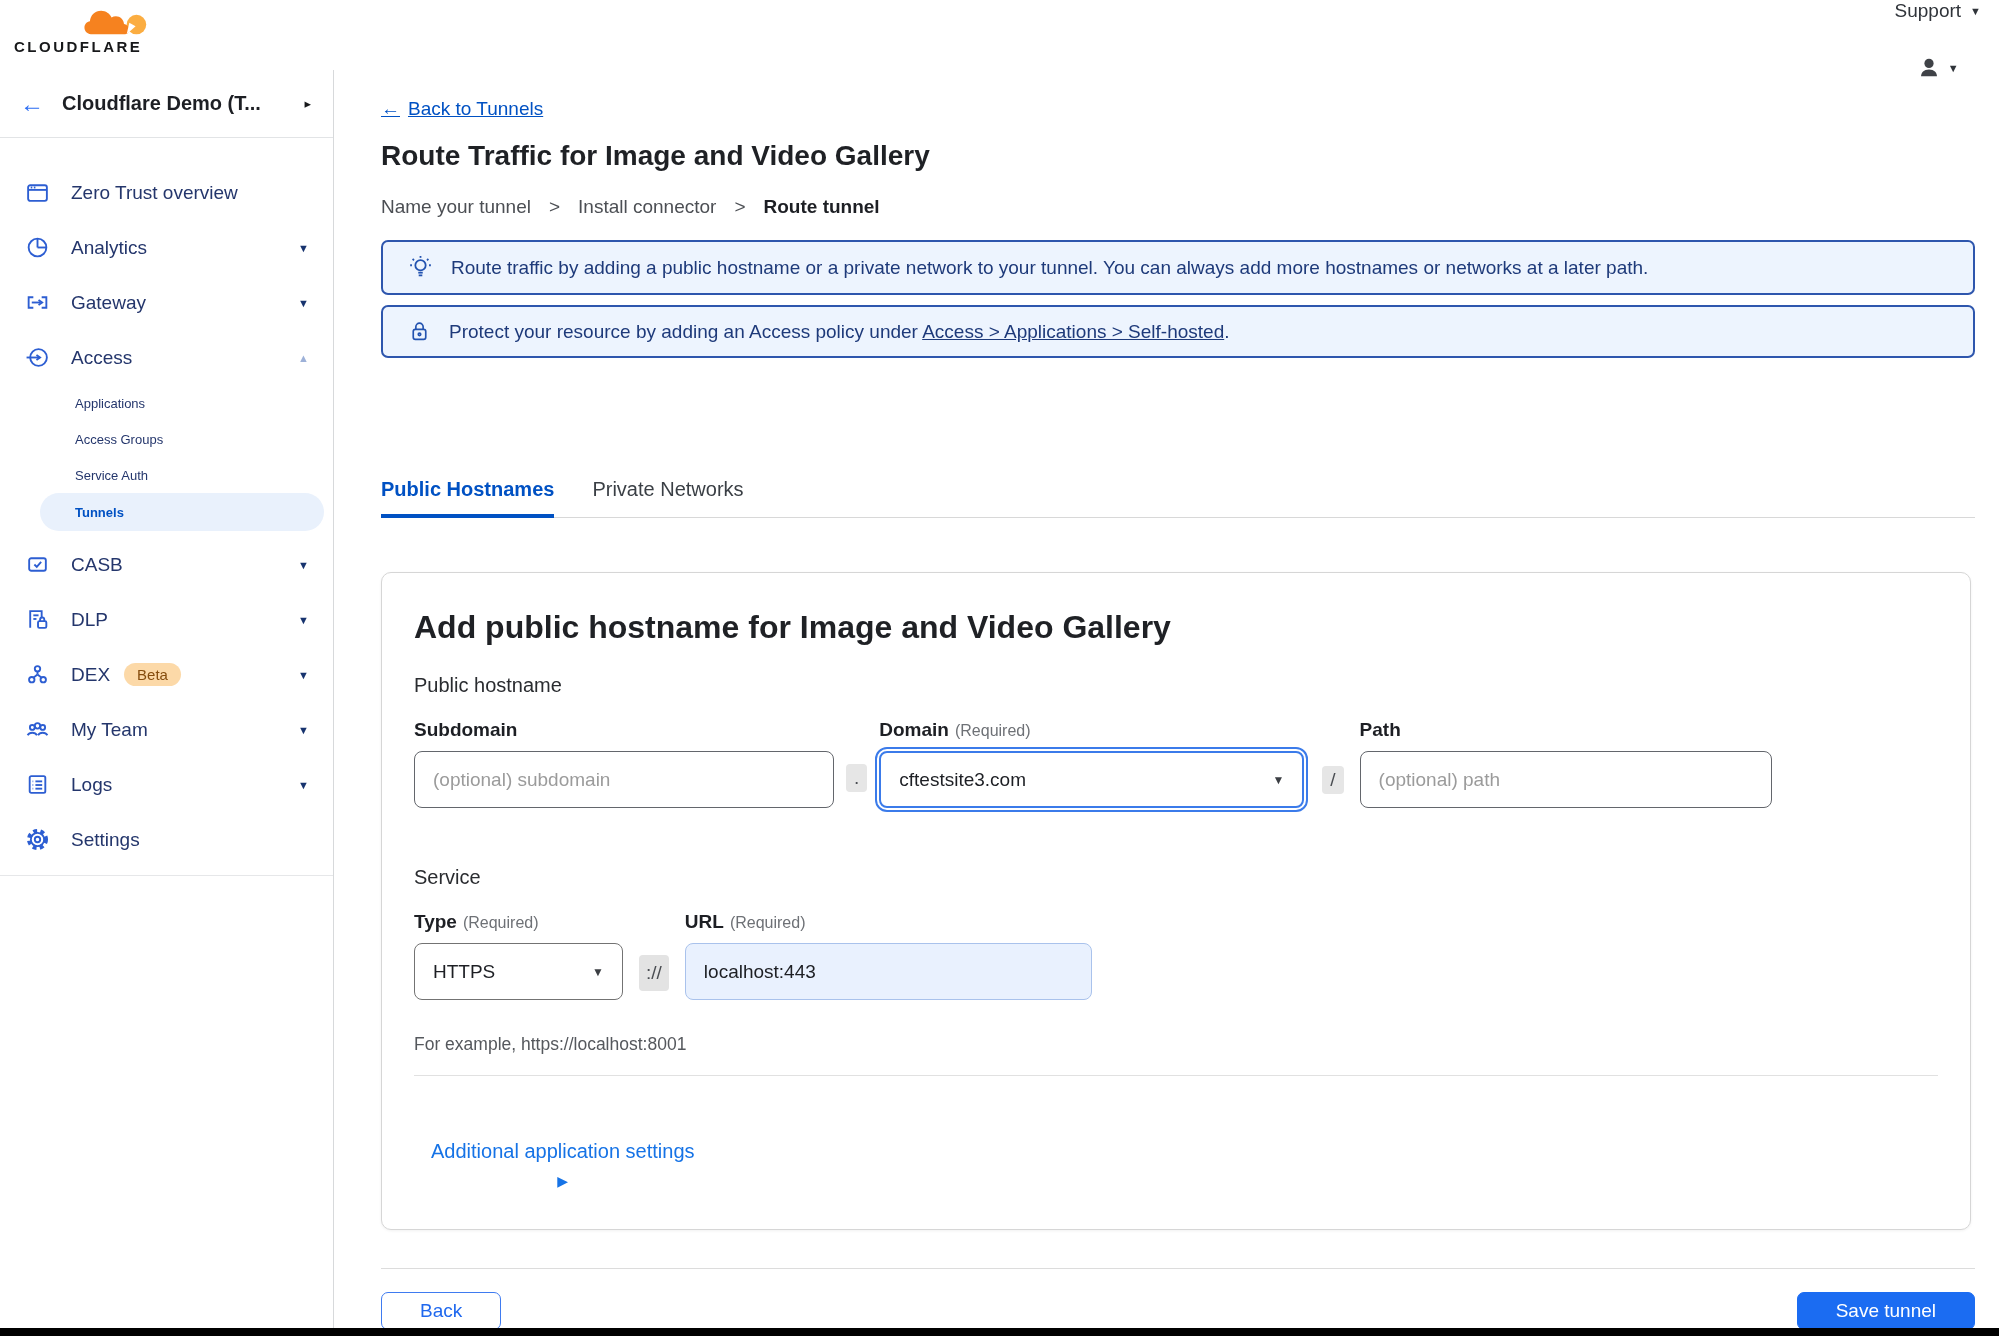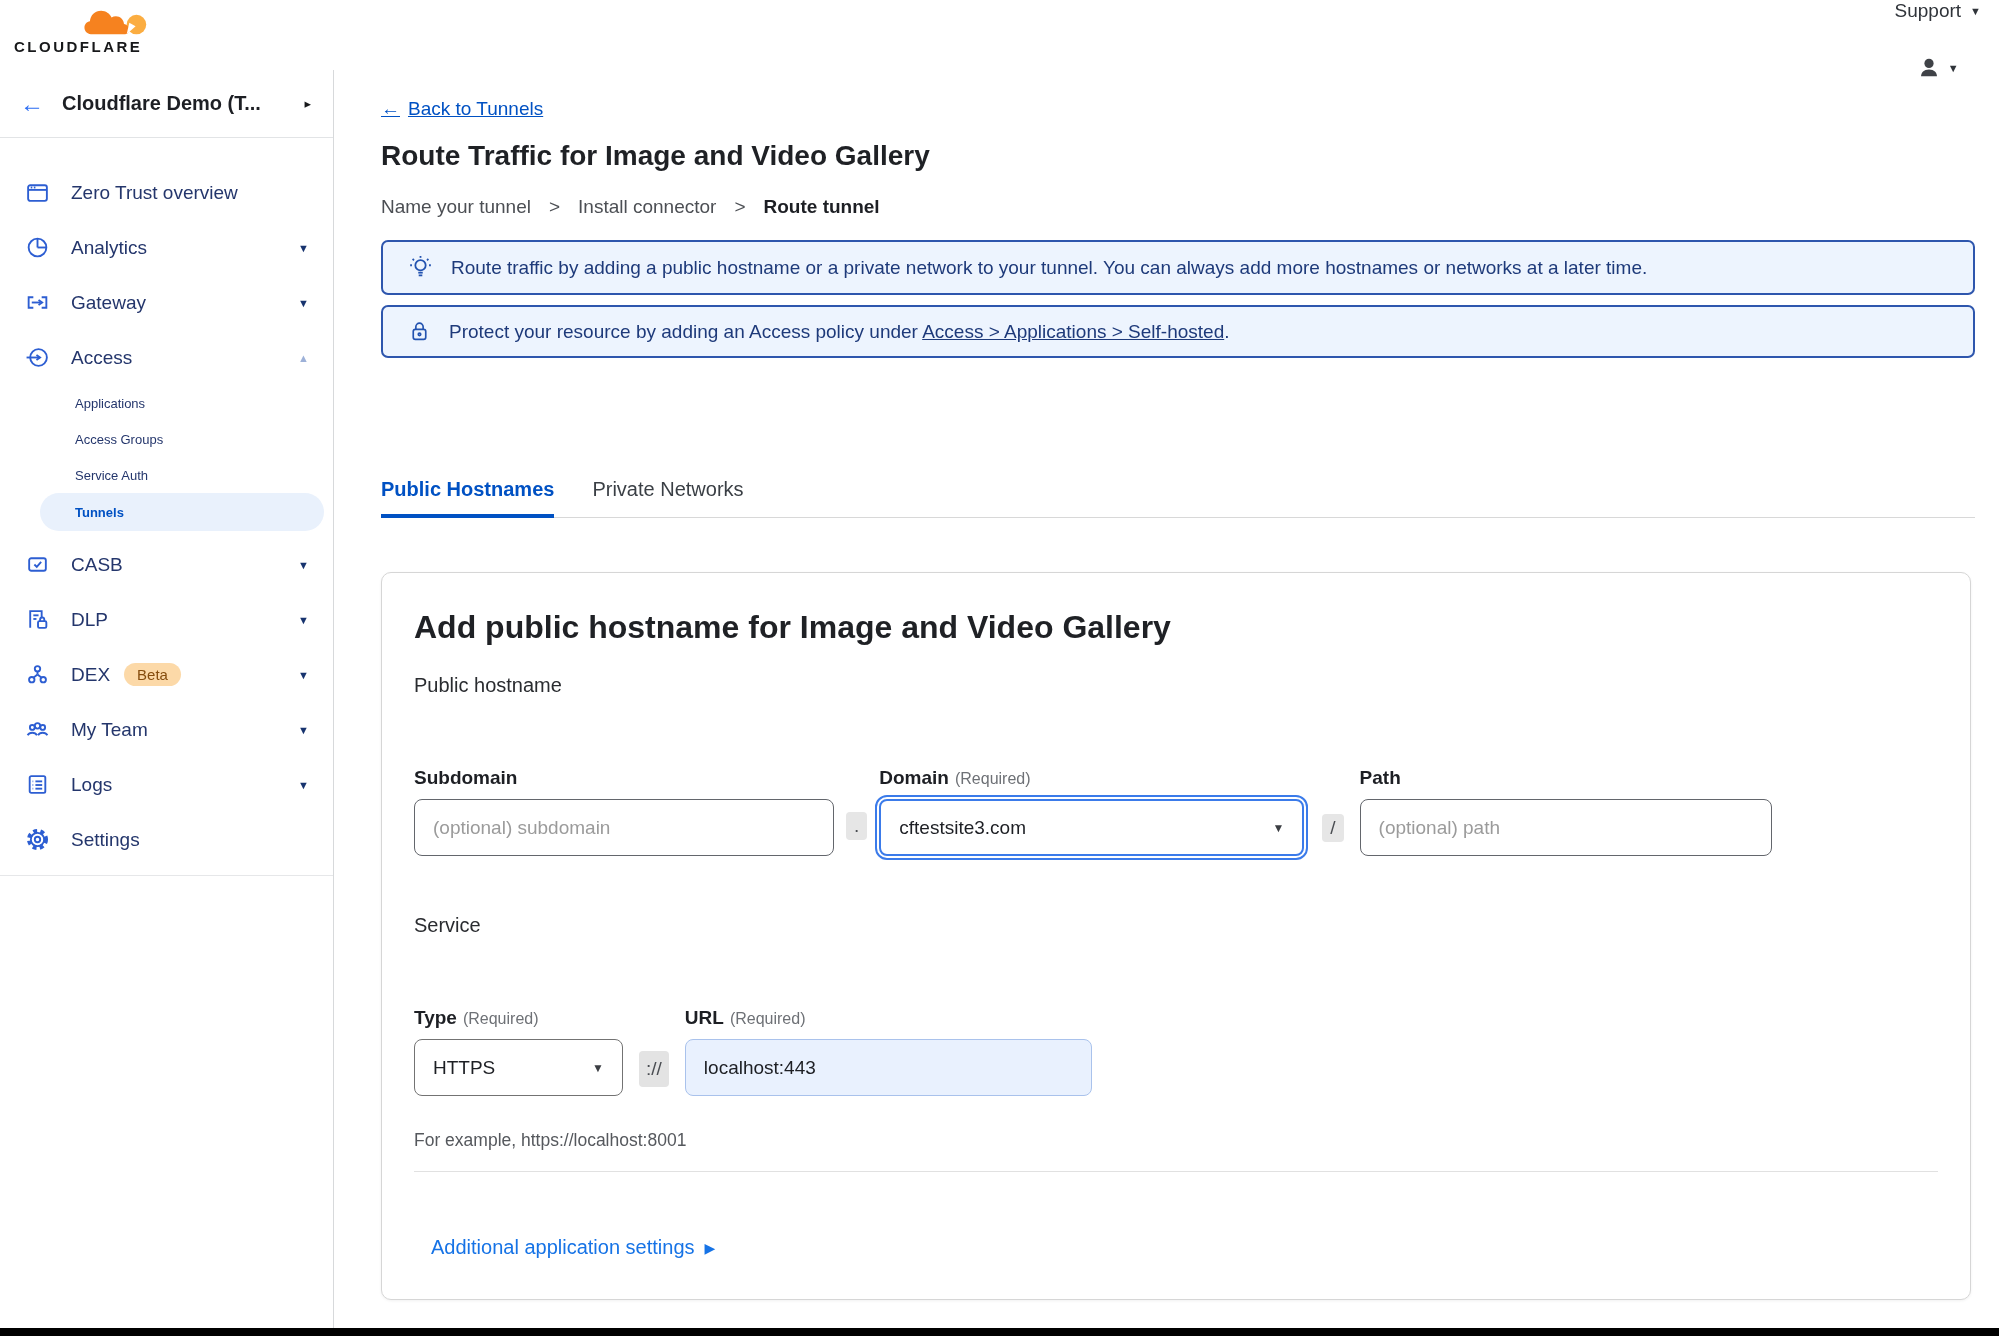--- a/index.html
+++ b/index.html
@@ -50,34 +50,34 @@
 
   .tabs { margin-top:120px; display:flex; gap:38px; border-bottom:1px solid #d8d8d8; }
   .tab { padding-bottom:13px; font-size:20px; color:#3a3f45; cursor:pointer; border-bottom:4px solid transparent; margin-bottom:-1px; }
   .tab.active { color:#0051c3; font-weight:700; border-bottom-color:#0051c3; }
 
   .card { margin-top:54px; width:1590px; min-height:648px; background:#fff; border:1px solid #d6d6d6; border-radius:10px;
           box-shadow:0 1px 3px rgba(0,0,0,.06); padding:36px 32px 0 32px; }
   .card-title { font-size:32px; font-weight:700; color:#1f2125; }
   .group-label { margin-top:28px; font-size:20px; color:#2a2c30; }
   .field-row { margin-top:22px; display:flex; align-items:flex-end; }
-  .field-col .field-label { font-size:19px; font-weight:700; color:#1d1f24; margin-bottom:10px;margin-top:48px; }
+  .field-col .field-label { font-size:19px; font-weight:700; color:#1d1f24; margin-bottom:10px; }
   .req { font-size:16px; font-weight:400; color:#6e7176; margin-left:6px; }
   .tb { height:57px; border:1px solid #63666c; border-radius:8px; font-size:19px; color:#1d1f24; padding:0 18px; background:#fff; width:100%; font-family:inherit; }
   .tb::placeholder { color:#9b9b9b; }
   .sep-box { background:#e6e6e6; color:#4a4d52; border-radius:4px; font-size:19px; padding:3px 8px; margin:0 12px 16px 12px; }
   .sep-box.scheme { background:#e3e3e3; padding:7px 7px; margin:0 16px 9px 16px; }
   .select { height:57px; border-radius:8px; border:1px solid #737373; background:#fff; display:flex; align-items:center;
             justify-content:space-between; padding:0 18px; font-size:19px; color:#1d1f24; cursor:pointer; }
   .select .sel-caret { font-size:12px; color:#3b3e43; }
   .select.focused { border:2px solid #3b7bea; outline:2px solid #3b7bea; outline-offset:2px; }
   .url-input { background:#e9f1fe; border:1px solid #a9c2ec; }
   .example { margin-top:34px; font-size:17.5px; color:#55585d; }
   .card-divider { margin-top:20px; border-top:1px solid #e1e1e1; }
-  .add-settings { margin-top:64px; margin-left:17px; display:inline-flex; align-items:center; gap:10px; color:#1673e6; font-size:20px; cursor:pointer; padding-bottom:40px; }
+  .add-settings { margin-top:64px; margin-left:17px; display:inline-flex; align-items:center; gap:10px; color:#1673e6; font-size:20px; cursor:pointer; padding-bottom:40px;flex-direction:column; }
   .add-settings .tri { font-size:14px; }
 
   .footer-divider { margin-top:38px; width:1594px; border-top:1px solid #dcdcdc; }
   .footer-row { margin-top:23px; width:1594px; display:flex; justify-content:space-between; }
   .btn { height:38px; border-radius:7px; font-size:19px; display:inline-flex; align-items:center; justify-content:center; cursor:pointer; font-family:inherit; }
   .btn-back { background:#fff; border:1px solid #3f7bf0; color:#1f68ee; padding:0 38px; }
   .btn-save { background:#1b6cf2; border:1px solid #1b6cf2; color:#fff; padding:0 38px; }
 
   .black-bar { position:absolute; left:0; right:0; bottom:0; height:8px; background:#000; }
 
@@ -298,21 +298,21 @@
             <circle cx="12" cy="10" r="4.6"></circle>
             <line x1="10" y1="16.6" x2="14" y2="16.6"></line>
               <line x1="10.4" y1="19" x2="13.6" y2="19"></line>
             <line x1="12" y1="1.8" x2="12" y2="3.4"></line>
               <line x1="5" y1="4.4" x2="6.2" y2="5.6"></line>
               <line x1="19" y1="4.4" x2="17.8" y2="5.6"></line>
             <line x1="2.8" y1="10" x2="4.4" y2="10"></line>
               <line x1="19.6" y1="10" x2="21.2" y2="10"></line>
           </svg>
         </span>
-        <span>Route traffic by adding a public hostname or a private network to your tunnel. You can always add more hostnames or networks at a later time.</span>
+        <span>Route traffic by adding a public hostname or a private network to your tunnel. You can always add more hostnames or networks at a later path.</span>
       </div>
 
       <div class="banner">
         <span class="banner-icon">
           <svg width="25" height="25" viewBox="0 0 24 24" fill="none" stroke="#2353b0" stroke-width="1.6">
             <rect x="6" y="10" width="12" height="9.5" rx="2"></rect>
             <path d="M8.5 10 V7.5 a3.5 3.5 0 0 1 7 0 V10"></path>
             <circle cx="12" cy="14.7" r="1.2"></circle>
           </svg>
         </span>

